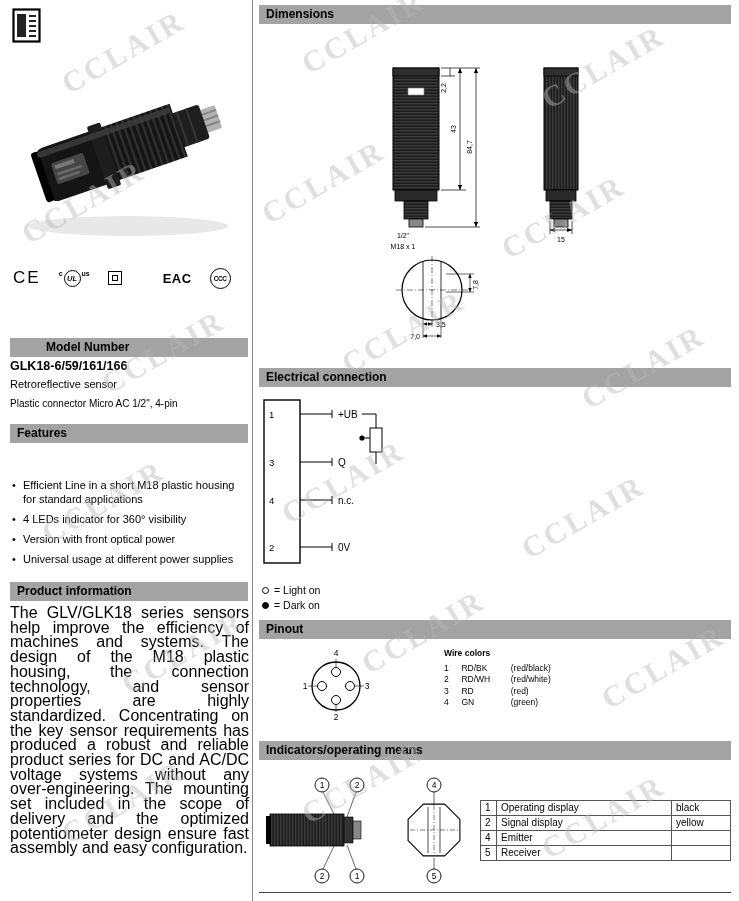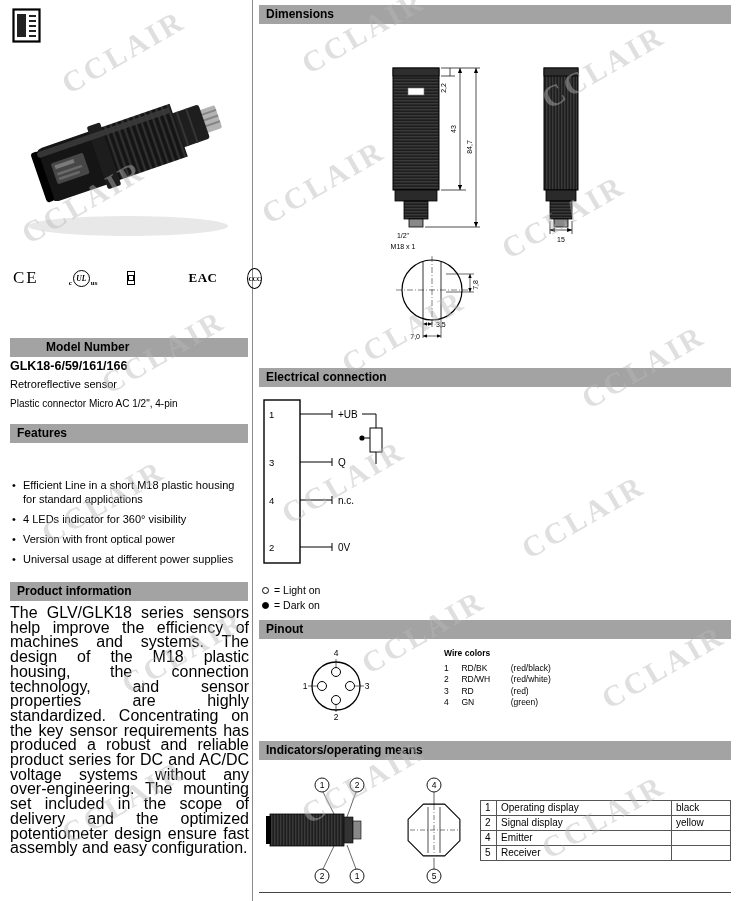--- a/index.html
+++ b/index.html
@@ -10,23 +10,23 @@
   .section-bar{position:absolute;height:19px;background:#a3a3a3;font-size:12px;font-weight:bold;line-height:19px;padding-left:7px;}
   .bar-left{left:10px;width:238px;}
   .bar-right{left:259px;width:472px;}
   .model-value{font-size:12.5px;font-weight:bold;}
   .subtitle{font-size:11px;}
   .connector-note{font-size:10px;}
   ul.features{list-style:none;font-size:11px;margin-top:32px;}
   ul.features li{position:relative;padding-left:13px;line-height:13.5px;margin-bottom:6.5px;}
   ul.features li::before{content:"\2022";position:absolute;left:2px;top:0;}
   .prod-info{font-size:16px;line-height:14.7px;text-align:justify;}
-  .certs{display:flex;align-items:center;gap:30px;font-family:Liberation Serif, serif;}
+  .certs{display:flex;align-items:center;gap:18px;}
   .ce{font-size:17px;letter-spacing:2px;}
-  .cul{display:flex;align-items:flex-end;font-size:7px;font-weight:bold;}
+  .cul{display:flex;align-items:flex-start;font-size:7px;font-weight:bold;}
   .cul-circle{width:17px;height:17px;border:1.6px solid #000;border-radius:50%;display:flex;align-items:center;justify-content:center;font-size:7.5px;font-weight:bold;font-style:italic;margin:0 1px;}
   .encl{width:14px;height:14px;border:1.6px solid #000;display:flex;align-items:center;justify-content:center;}
   .encl-inner{width:6px;height:6px;border:1.1px solid #000;}
   .eac{font-size:13px;font-weight:bold;letter-spacing:0.5px;margin-left:23px;}
   .ccc{width:21px;height:21px;border:1.6px solid #000;border-radius:50%;display:flex;align-items:center;justify-content:center;font-size:6.5px;font-weight:bold;letter-spacing:-0.5px;}
   svg text{font-family:"Liberation Sans",sans-serif;fill:#000;}
   .legend-row{display:flex;align-items:center;font-size:10.5px;}
   .circ{display:inline-block;width:7px;height:7px;border:1px solid #000;border-radius:50%;margin-right:5px;}
   .circ.filled{background:#000;}
   .wirecolors{font-size:8.5px;line-height:11.5px;}

